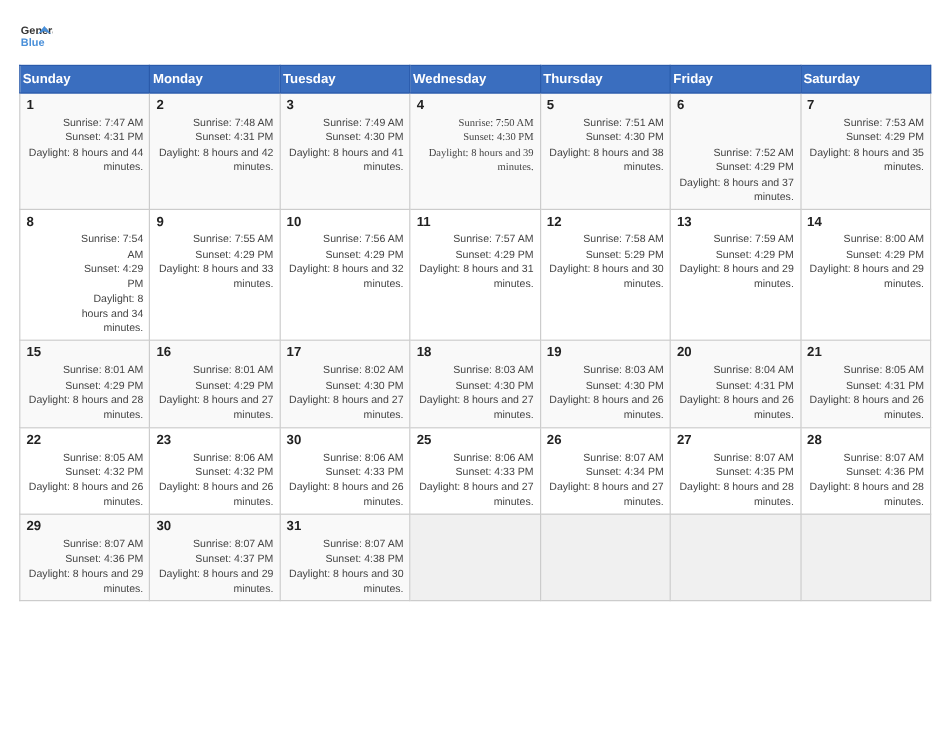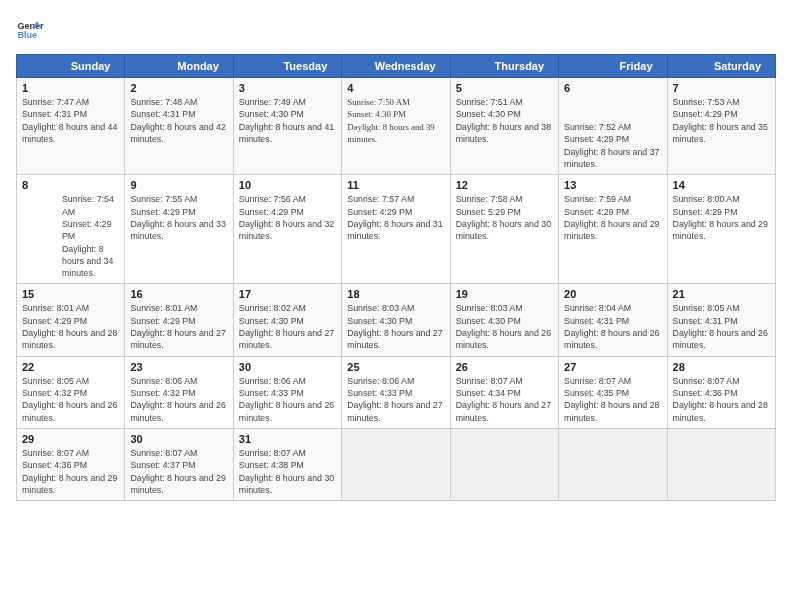--- a/index.html
+++ b/index.html
@@ -43,22 +43,22 @@
       color: #555;
     }
     .calendar {
       width: 100%;
       border-collapse: collapse;
       font-size: 9.5px;
     }
     .calendar thead tr th {
       background-color: #3a6ebf;
       color: #fff;
-      text-align: right;
-      padding: 5px 14px;
+      text-align: left;
+      padding: 5px 2px;
       font-size: 11px;
       font-weight: bold;
       border: 1px solid #2a5aaa;
     }
     .calendar tbody tr td {
       border: 1px solid #ccc;
       vertical-align: top;
       padding: 4px 5px;
       width: calc(100% / 7);
       background: #fff;
@@ -71,20 +71,21 @@
       font-size: 11px;
       font-weight: bold;
       color: #222;
       display: block;
       margin-bottom: 2px;
     }
     .day-detail {
       color: #444;
       font-size: 8.8px;
       line-height: 1.4;
+      text-align: right;
     }
     .empty-cell {
       background: #f0f0f0 !important;
     }
   </style>
 </head>
 <body>
 
 <div class="container">
   <div class="header">

